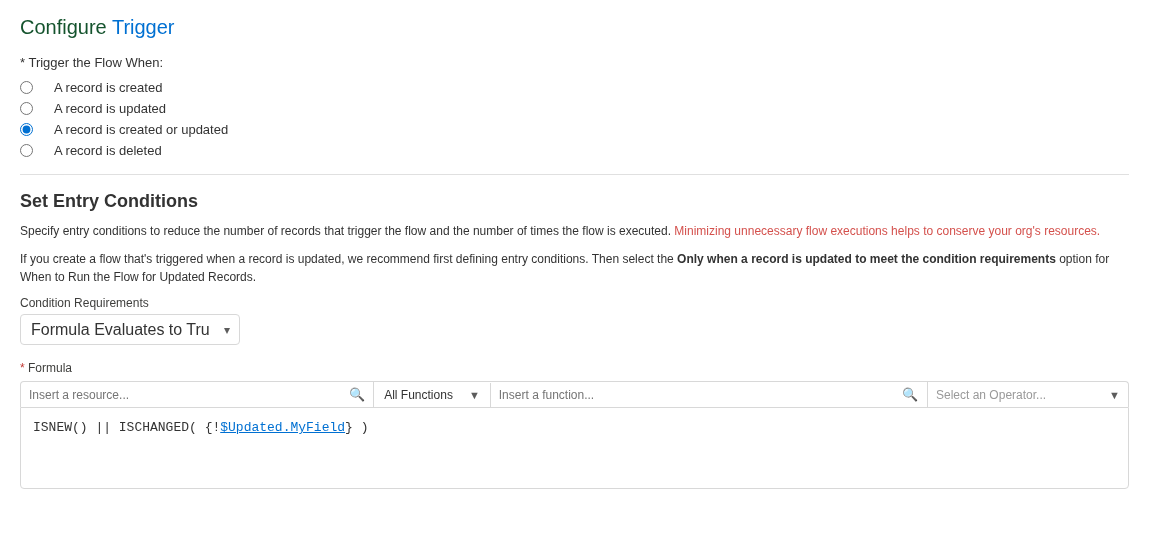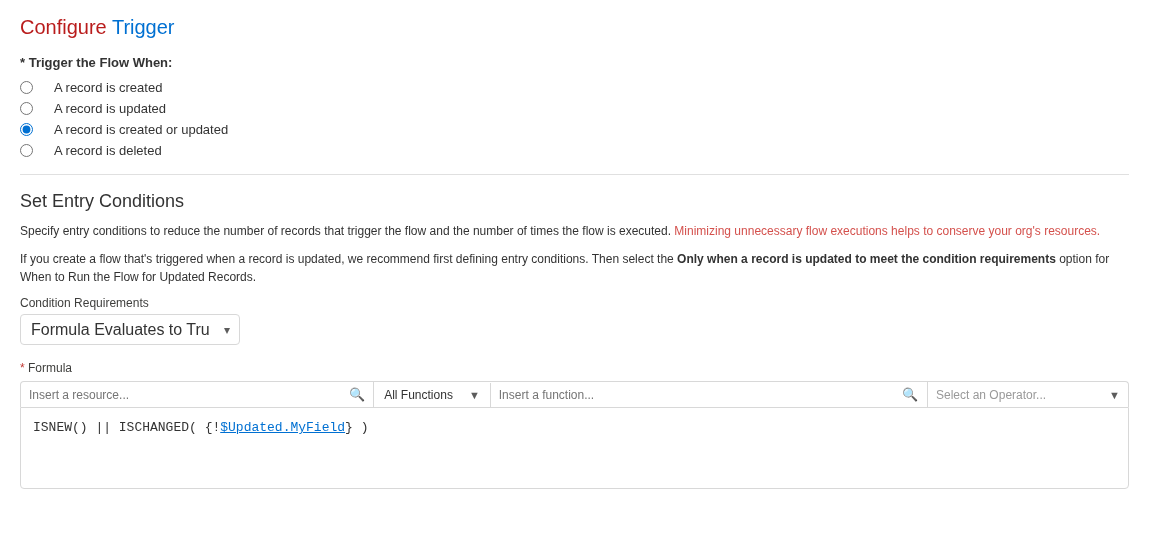--- a/index.html
+++ b/index.html
@@ -14,28 +14,28 @@
     .page-container {
       padding: 16px 20px;
     }
     .page-title {
       font-size: 20px;
       font-weight: 300;
       color: #333;
       margin-bottom: 16px;
     }
     .page-title span.configure {
-      color: #b91c1c;
+      color: #14532d;
     }
     .page-title span.trigger {
       color: #0070d2;
     }
     .section-label {
       font-size: 13px;
-      font-weight: 700;
+      font-weight: 400;
       color: #333;
       margin-bottom: 10px;
     }
     .radio-group {
       display: flex;
       flex-direction: column;
       gap: 6px;
       margin-bottom: 4px;
     }
     .radio-item {
@@ -50,21 +50,21 @@
       cursor: pointer;
       accent-color: #0070d2;
     }
     .divider {
       border: none;
       border-top: 1px solid #e0e0e0;
       margin: 16px 0;
     }
     .section-title {
       font-size: 18px;
-      font-weight: 400;
+      font-weight: 700;
       color: #333;
       margin-bottom: 10px;
     }
     .info-text {
       font-size: 12px;
       color: #333;
       margin-bottom: 10px;
       line-height: 1.5;
     }
     .info-text .highlight-orange {

